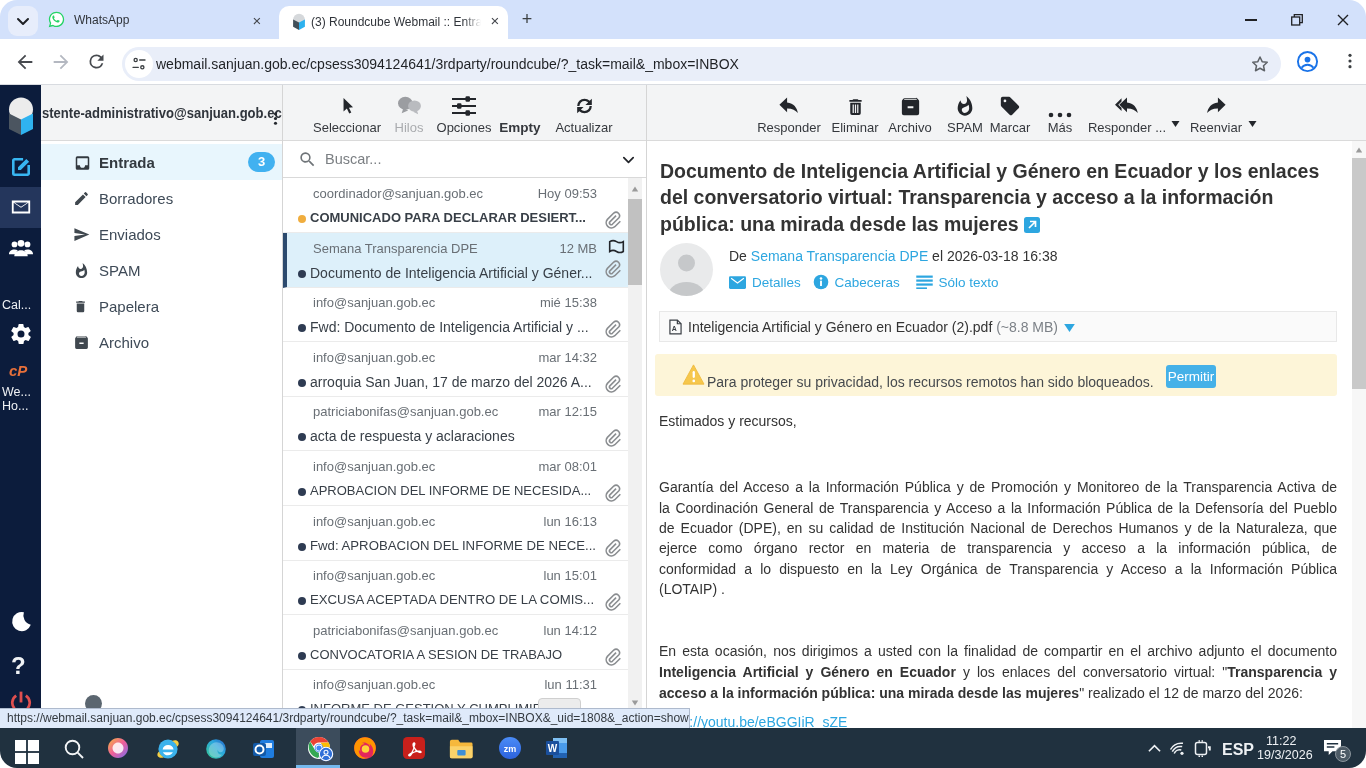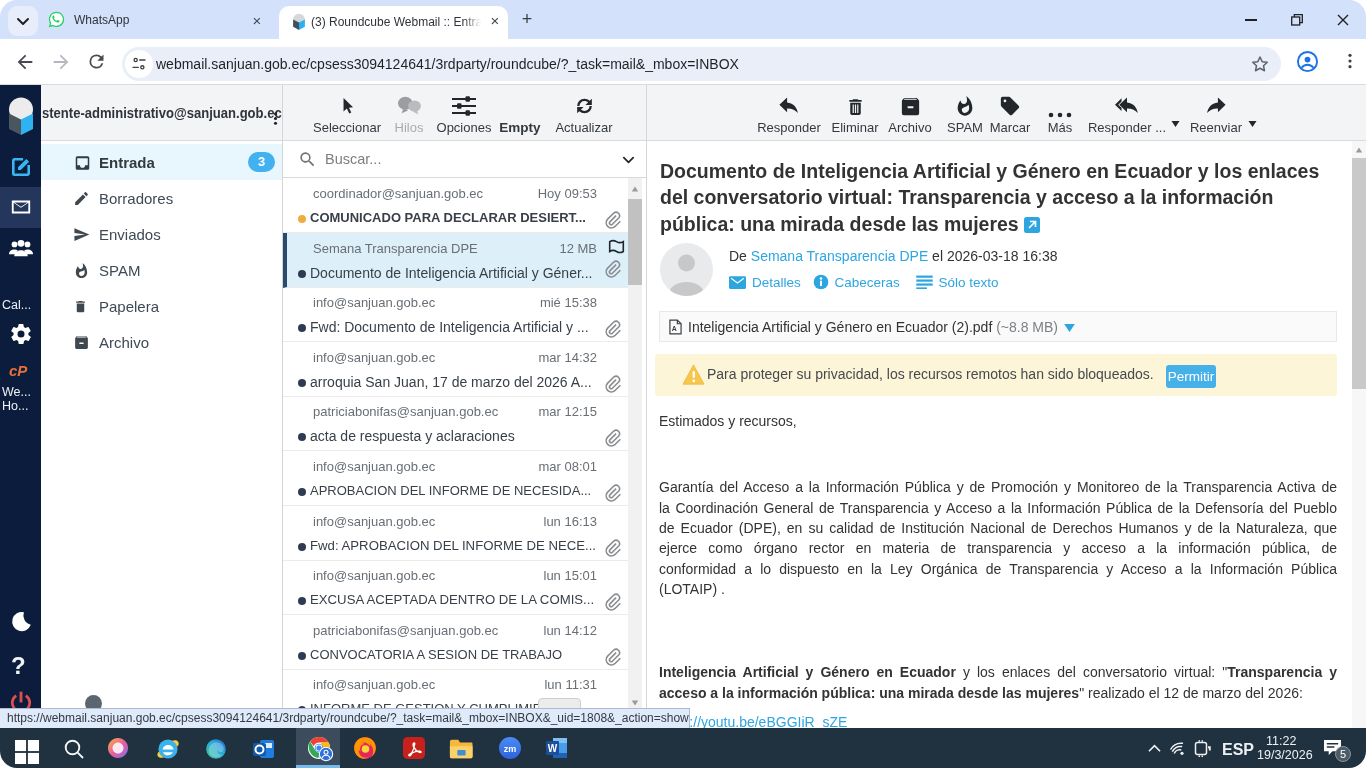--- a/index.html
+++ b/index.html
@@ -503,36 +503,37 @@
         <svg style="position:absolute;left:404px;top:12px" width="11" height="8" viewBox="0 0 12 9" fill="#2da6e0">
             <path d="M0 0h12L6 9z"></path>
           </svg>
       </div>
       <div class="abs" id="banner">
         <svg style="position:absolute;left:27px;top:10px" width="23" height="21" viewBox="0 0 26 24">
             <path d="M13 1 L25 23 L1 23z" fill="#f6c74c" stroke="#eeb93a" stroke-width="1" stroke-linejoin="round"></path>
             <rect x="12" y="8" width="2.6" height="8" rx="1.3" fill="#fff"></rect>
             <circle cx="13.3" cy="19.3" r="1.5" fill="#fff"></circle>
           </svg>
-        <div style="position:absolute;left:52px;top:12px;font-size:14px;color:#464a4e;">Para proteger su privacidad, los recursos remotos han sido bloqueados.</div>
+        <div style="position:absolute;left:52px;top:20px;font-size:14px;color:#464a4e;">Para proteger su privacidad, los recursos remotos han sido bloqueados.</div>
         <div id="permitir">Permitir</div>
       </div>
       <div class="abs" id="mscroll">
         <svg style="position:absolute;left:3px;top:5px" width="8" height="8" viewBox="0 0 10 10" fill="#9a9a9a">
             <path d="M5 2l4 6H1z"></path>
           </svg>
         <div id="mthumb"></div>
       </div>
       <div class="bodyline nl" style="top:328px;">Estimados y recursos,</div>
       <div class="bodyline" style="top:394px;">Garantía del Acceso a la Información Pública y de Promoción y Monitoreo de la Transparencia Activa de</div>
       <div class="bodyline" style="top:415px;">la Coordinación General de Transparencia y Acceso a la Información Pública de la Defensoría del Pueblo</div>
       <div class="bodyline" style="top:435px;">de Ecuador (DPE), en su calidad de Institución Nacional de Derechos Humanos y de la Naturaleza, que</div>
       <div class="bodyline" style="top:455px;">ejerce como órgano rector en materia de transparencia y acceso a la información pública, de</div>
       <div class="bodyline" style="top:476px;">conformidad a lo dispuesto en la Ley Orgánica de Transparencia y Acceso a la Información Pública</div>
       <div class="bodyline nl" style="top:496px;">(LOTAIP) .</div>
+      <div class="bodyline" style="top:558px;">En esta ocasión, nos dirigimos a usted con la finalidad de compartir en el archivo adjunto el documento</div>
       <div class="bodyline" style="top:579px;"><b>Inteligencia Artificial y Género en Ecuador</b> y los enlaces del conversatorio virtual: "<b>Transparencia y</b></div>
       <div class="bodyline nl" style="top:600px;"><b>acceso a la información pública: una mirada desde las mujeres</b>" realizado el 12 de marzo del 2026:</div>
       <div class="bodyline nl" style="top:629px;"><a class="blue" style="text-decoration:underline">https://youtu.be/eBGGIiR_sZE</a></div>
     </div>
   </div>
 
   <div class="abs" id="statusbar">https://webmail.sanjuan.gob.ec/cpsess3094124641/3rdparty/roundcube/?_task=mail&amp;_mbox=INBOX&amp;_uid=1808&amp;_action=show</div>
 
   <div class="abs" id="taskbar">
     <svg class="tbicon" style="left:15px;top:12px" width="16" height="16" viewBox="0 0 21 21">

